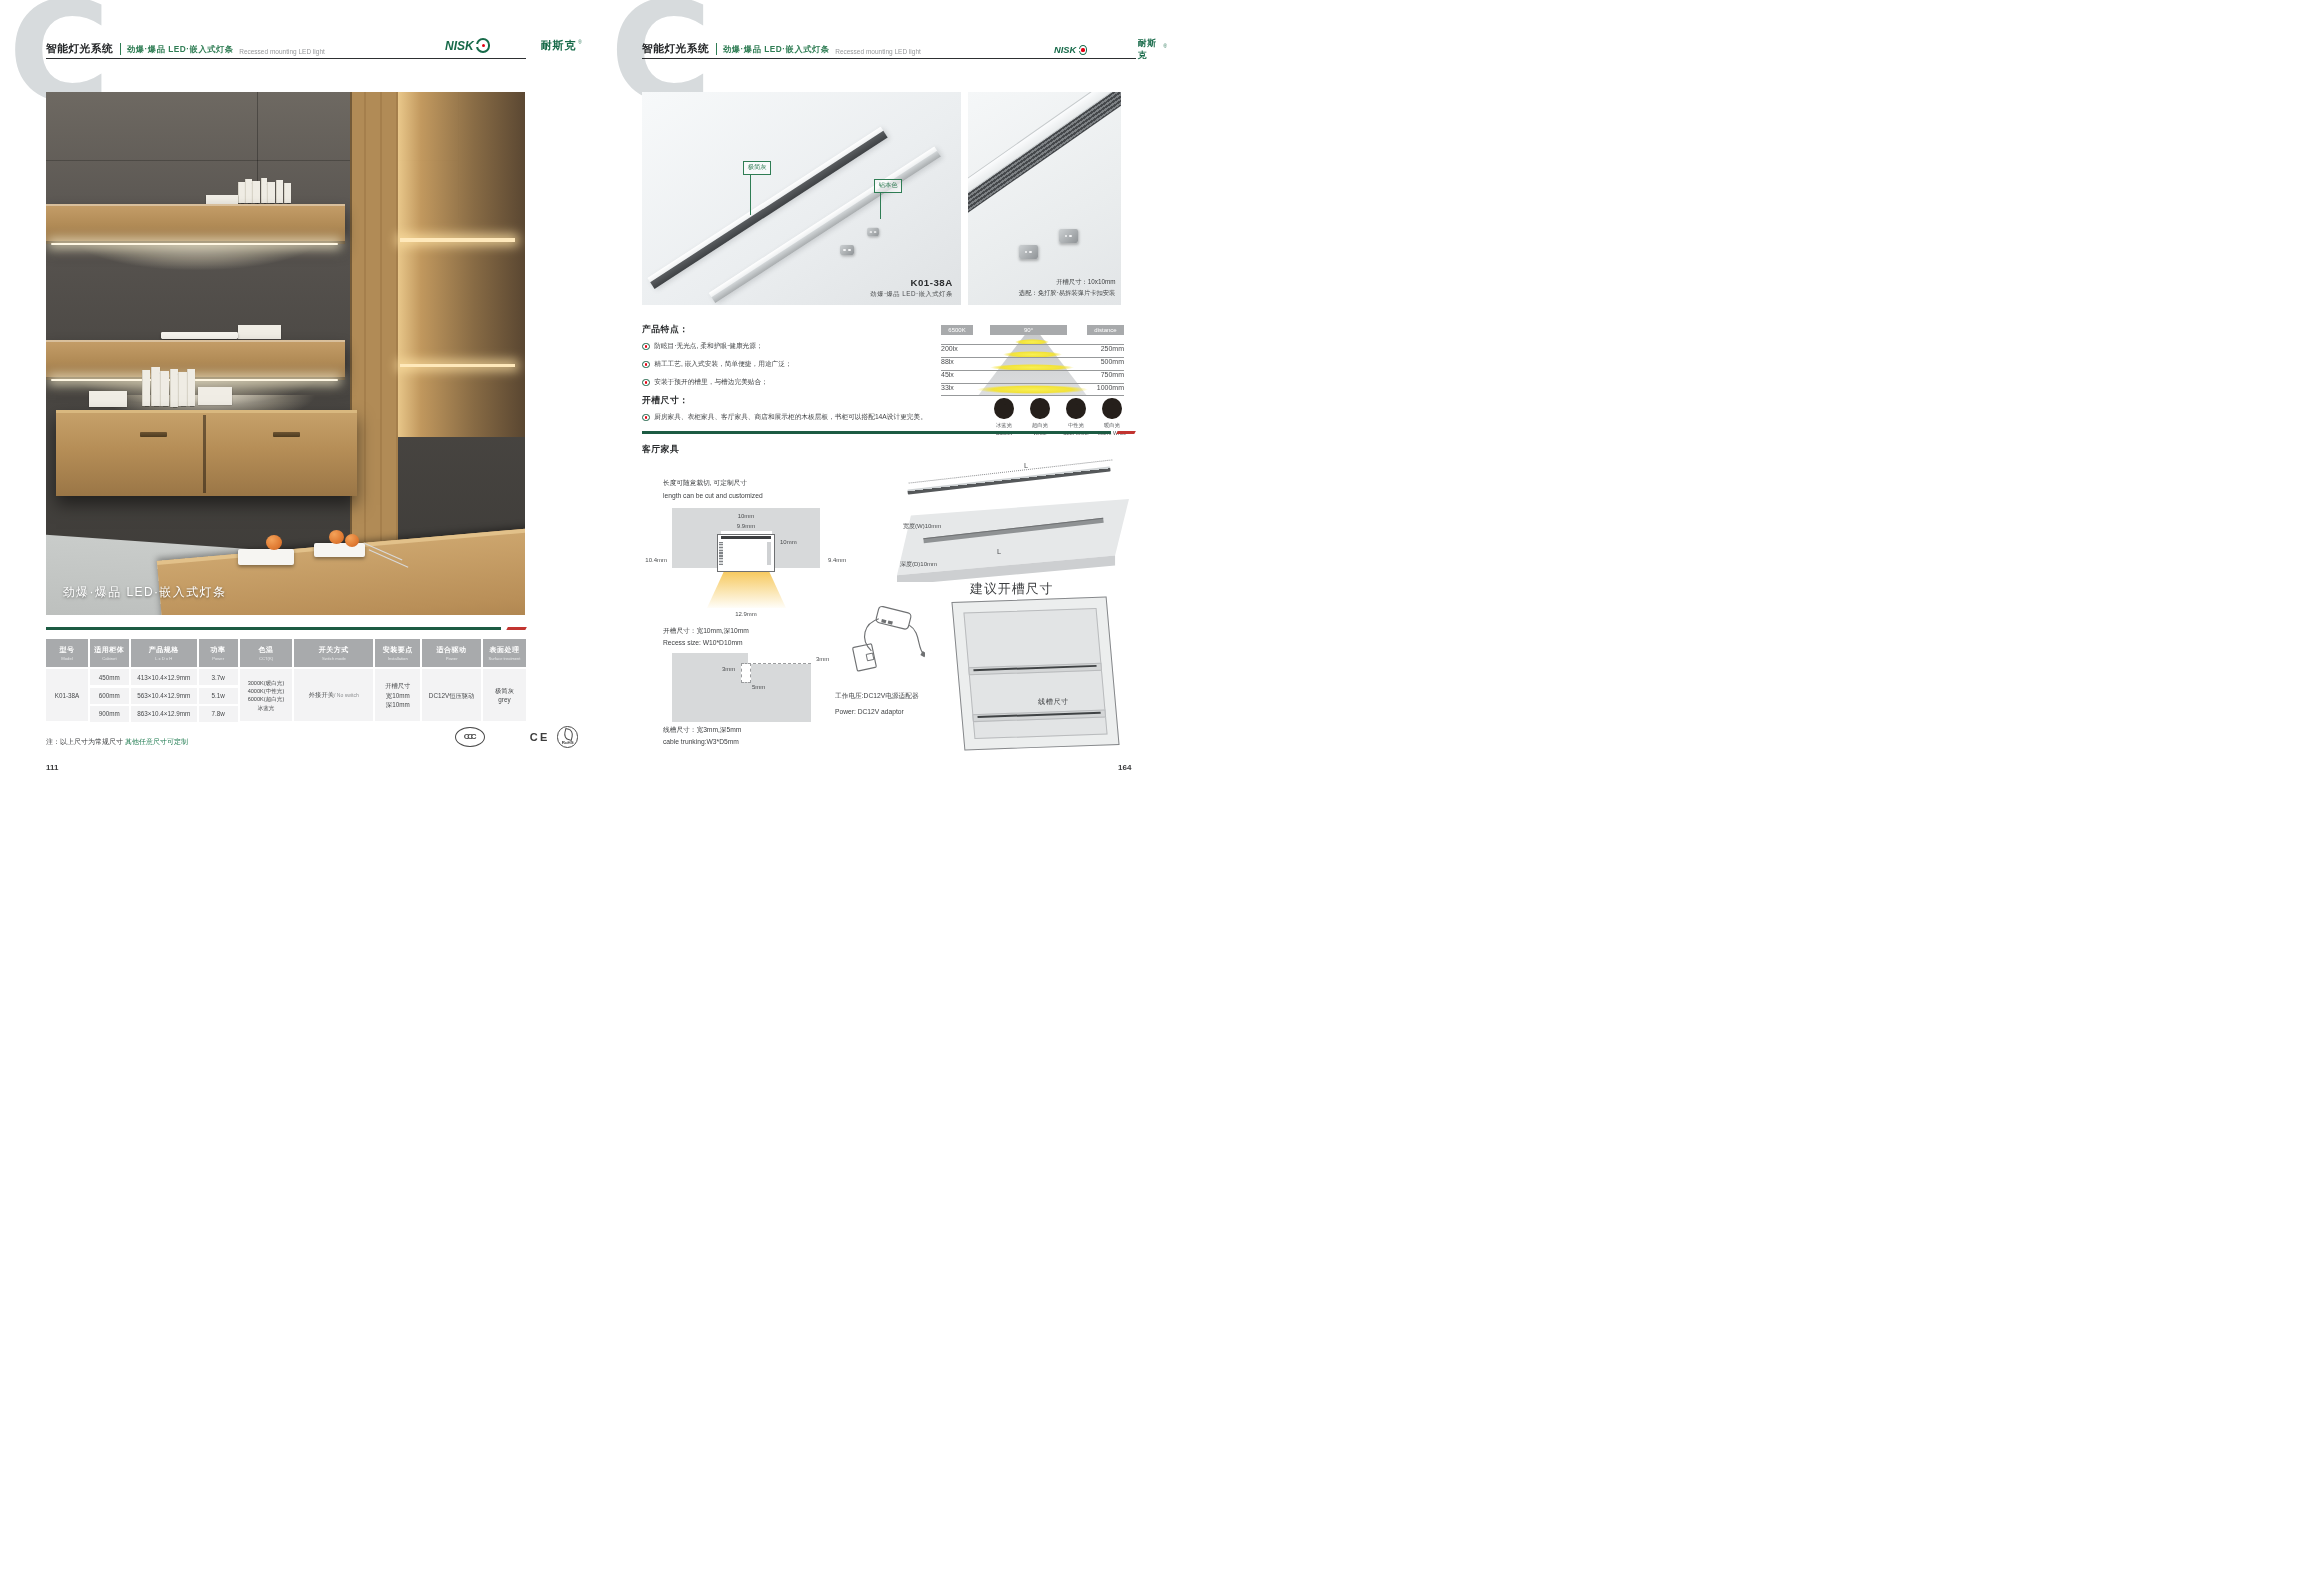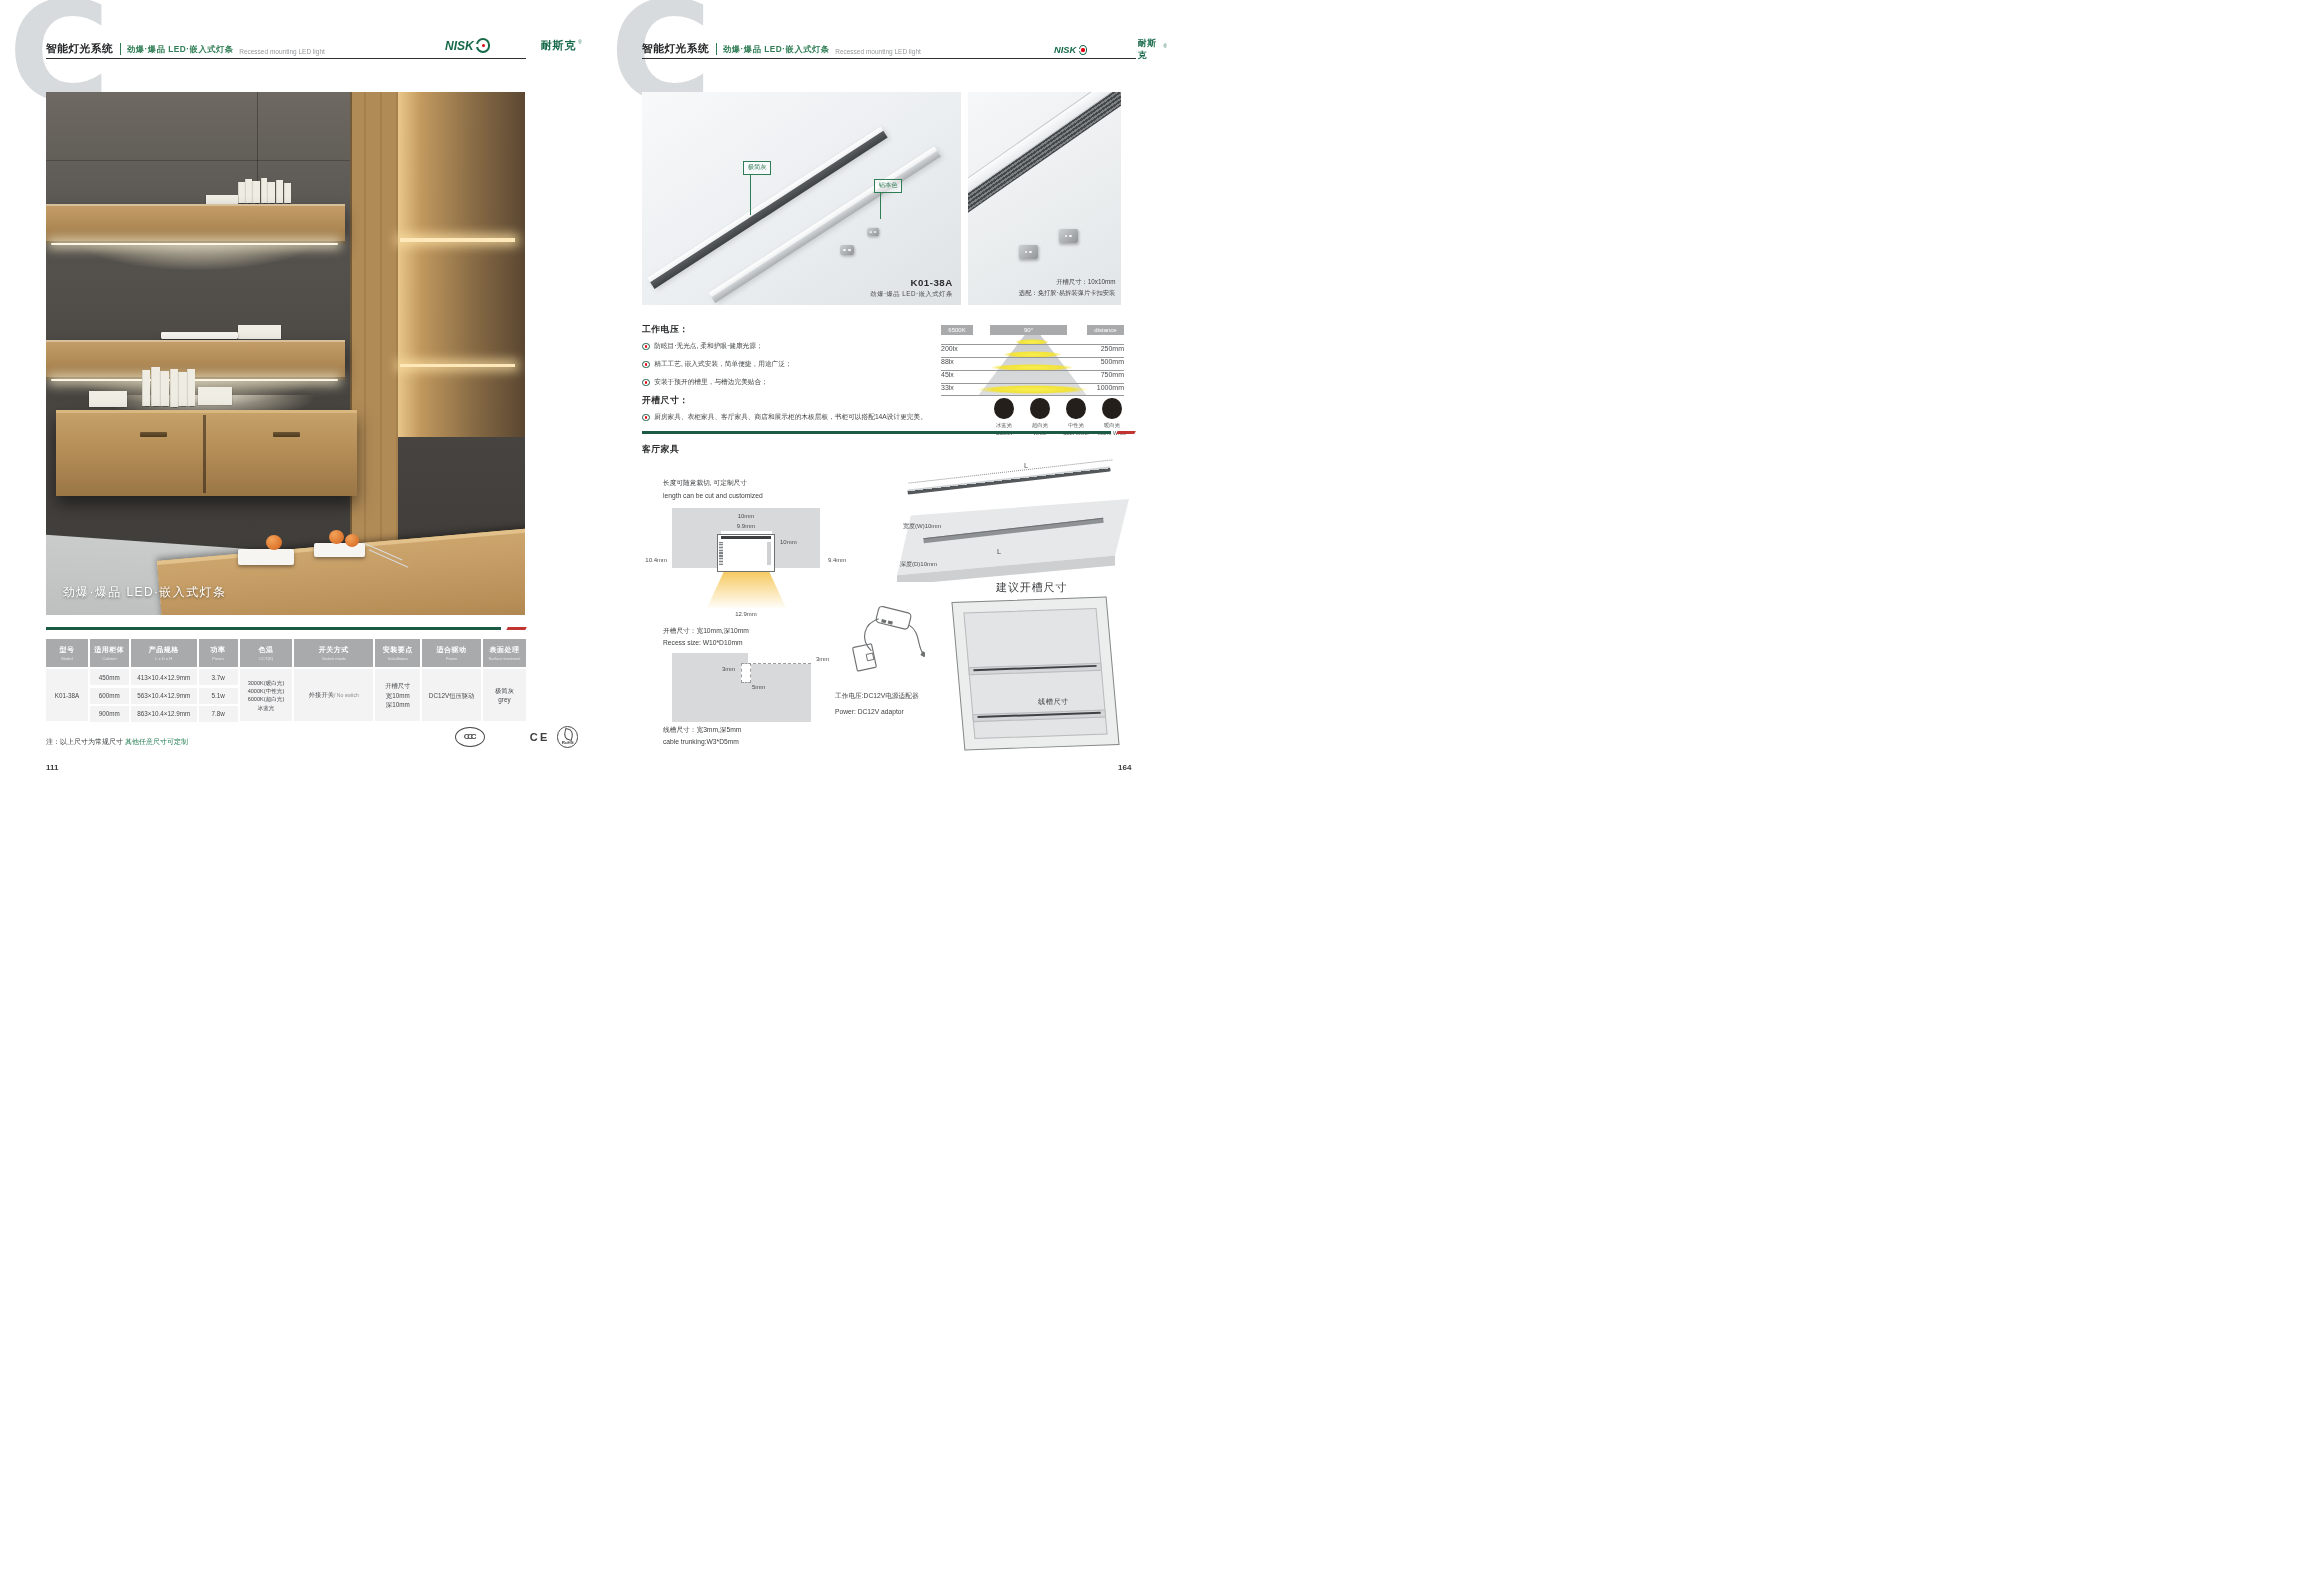--- a/index.html
+++ b/index.html
@@ -157,21 +157,21 @@
   .board .groove{position:absolute;left:25.5px;top:29px;width:181px;height:4.2px;background:#8f9294;transform:rotate(-6.5deg);border-top:0.9px solid #6f7173;}
   .ledbar{position:absolute;left:907px;top:478px;width:204px;height:5.1px;transform:rotate(-6.5deg);
           background:linear-gradient(180deg,#cfd3d5 0 35%,#55585a 35% 100%);border-radius:0.9px;}
   .dimline{position:absolute;border-top:0.7px dotted #8a8c8e;}
   .cab{position:absolute;left:958px;top:599px;width:155px;height:149px;transform:rotate(-5deg) skewY(3deg);
        border:1.9px solid #85878a;background:#eceeee;box-sizing:border-box;}
   .cab .cavity{position:absolute;left:10.2px;right:10.2px;top:10.2px;bottom:10.2px;background:#e2e4e5;border:0.9px solid #b9bbbd;}
   .cab .shelf{position:absolute;left:10.2px;right:10.2px;height:6px;background:#d4d6d7;border:0.9px solid #b9bbbd;}
   .cab .shelf::after{content:"";position:absolute;left:3.7px;right:3.7px;top:1.4px;height:2.3px;background:#3f4244;box-shadow:0 2.8px 0 -1.4px #8d9092;}
   .cablbl{position:absolute;font-size:7.2px;color:#3c3e40;letter-spacing:0.5px;}
-  .capt{position:absolute;font-size:11px;color:#3c3e40;letter-spacing:0.9px;margin-left:26px;}
+  .capt{position:absolute;font-size:13px;color:#3c3e40;letter-spacing:0.9px;}
 </style>
 </head>
 <body>
 
 <div class="sheet">
 
   <div class="watermark" style="left:8.3px;">C</div>
 
   <div class="hdr" style="left:46px;">
     <span class="hdr-system">智能灯光系统</span>
@@ -427,21 +427,21 @@
     <div class="clip" style="left:91px;top:137px;width:18.5px;height:14px;">
         <i></i>
         <i></i>
       </div>
     <div class="p2cap">
       <div>开槽尺寸：10x10mm</div>
       <div>选配：免打胶·易拆装弹片卡扣安装</div>
     </div>
   </div>
 
-  <div class="sec-title" style="left:642px;top:324px;">工作电压：</div>
+  <div class="sec-title" style="left:642px;top:324px;">产品特点：</div>
   <div class="feat" style="left:642px;top:342px;">
     <span class="dotring"></span>
       <span>防眩目·无光点, 柔和护眼·健康光源；</span>
   </div>
   <div class="feat" style="left:642px;top:360px;">
     <span class="dotring"></span>
       <span>精工工艺, 嵌入式安装，简单便捷，用途广泛；</span>
   </div>
   <div class="feat" style="left:642px;top:378px;">
     <span class="dotring"></span>

